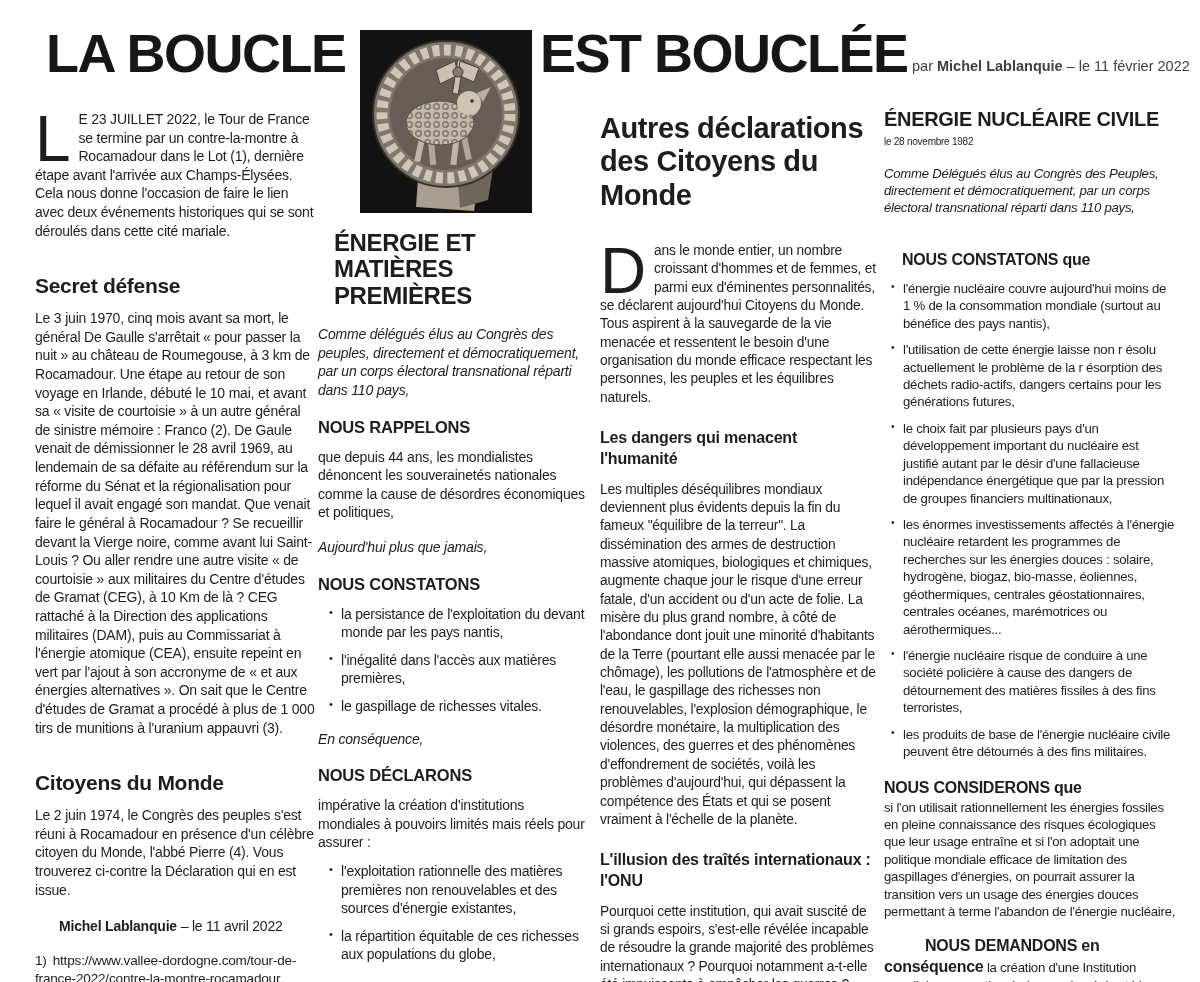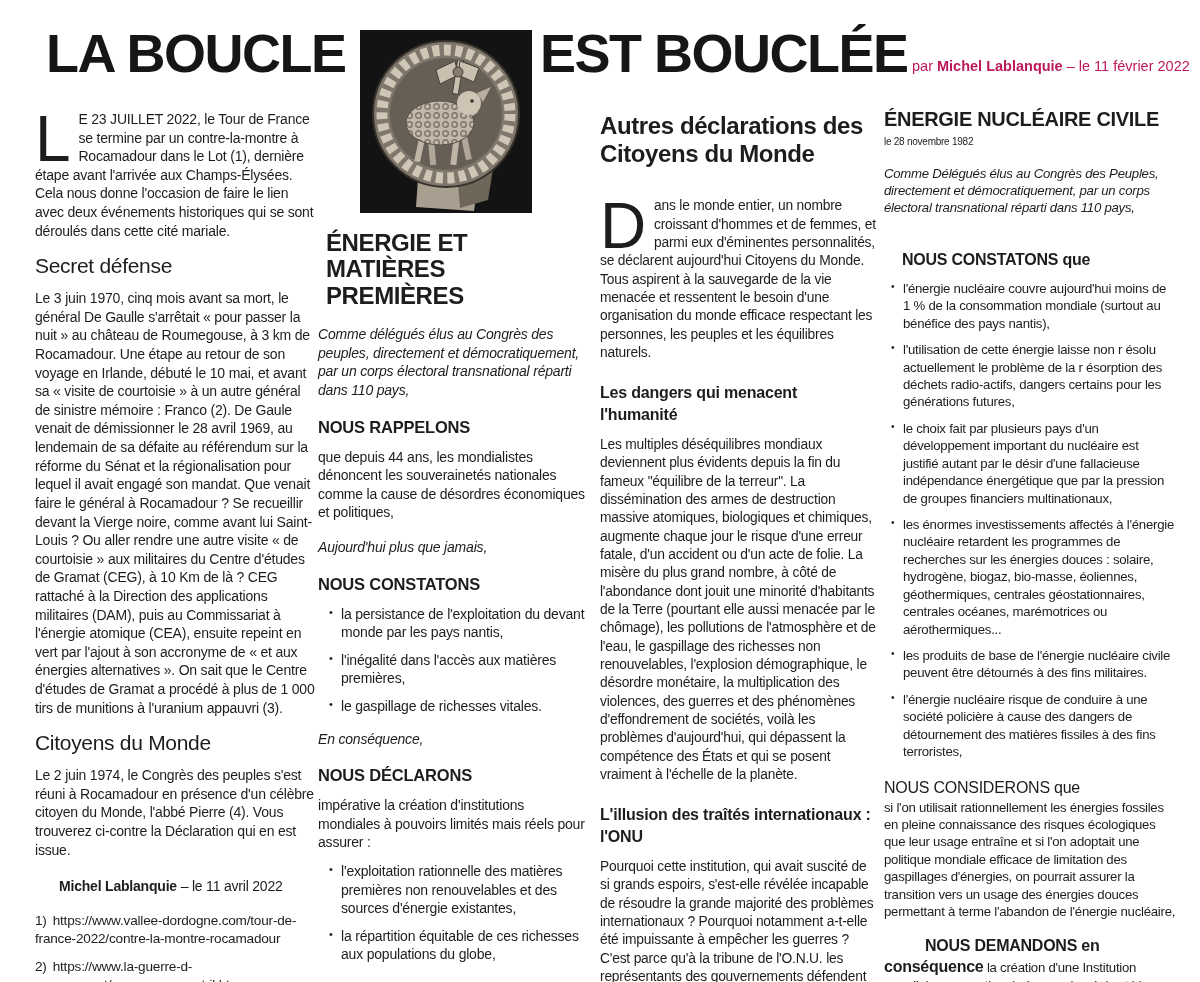--- a/index.html
+++ b/index.html
@@ -10,52 +10,52 @@
     -webkit-font-smoothing:antialiased;
   }
   .abs{position:absolute;}
   
   .big-title{
     font-size:54px;font-weight:800;letter-spacing:-1.5px;color:#161616;
     white-space:nowrap;line-height:1;
   }
   #title-left{left:46px;top:26px;text-align:center;}
   #title-right{left:540px;top:26px;}
-  #byline{left:912px;top:58px;font-size:14.5px;color:#be185d;}
+  #byline{left:912px;top:58px;font-size:14.5px;color:#404040;}
   #byline b{font-weight:bold;}
   #medallion{left:360px;top:30px;width:172px;height:183px;}
   
   .col{position:absolute;}
   #col1{left:35px;top:110px;width:282px;font-size:14px;line-height:1.33;letter-spacing:-0.2px;}
   #col2{left:318px;top:230px;width:268px;font-size:14px;line-height:1.33;letter-spacing:-0.2px;}
   #col3{left:600px;top:112px;width:278px;font-size:13.8px;line-height:1.33;letter-spacing:-0.2px;}
   #col4{left:884px;top:106px;width:292px;font-size:13.2px;line-height:1.32;letter-spacing:-0.25px;}
   p{margin:0 0 10px;}
   .italic{font-style:italic;}
-  .h-section{font-size:21px;font-weight:normal;margin:12px 0 9px;letter-spacing:-0.3px;}
+  .h-section{font-size:21px;font-weight:bold;margin:32px 0 9px;letter-spacing:-0.3px;}
   .h-run{font-size:16.5px;font-weight:bold;margin:17px 0 9px;letter-spacing:-0.2px;}
-  .h-main2{font-size:24px;font-weight:bold;line-height:1.1;margin:0 8px 16px;letter-spacing:-0.4px;}
-  .h-main3{font-size:24px;font-weight:bold;line-height:1.15;margin:0 0 30px;letter-spacing:-0.4px;}
+  .h-main2{font-size:24px;font-weight:bold;line-height:1.1;margin:0 16px 16px;letter-spacing:-0.4px;}
+  .h-main3{font-size:29px;font-weight:bold;line-height:1.15;margin:0 0 30px;letter-spacing:-0.4px;}
   .h-main4{font-size:20px;font-weight:bold;margin:0 0 3px;letter-spacing:-0.3px;}
   .h-sub{font-size:16px;font-weight:bold;margin:20px 0 11px;letter-spacing:-0.2px;}
   .dropcap{
     float:left;font-size:64px;line-height:52px;padding:3px 8px 0 0;
     font-weight:400;color:#1d1d1d;
   }
   .bullet{position:relative;padding-left:13px;margin:0 0 9px;}
   .bullet::before{content:"•";position:absolute;left:1px;top:0;font-size:0.78em;}
   .indent{padding-left:22px;}
   .signature{padding-left:24px;margin:18px 0 16px;}
   .signature b{font-weight:bold;}
   .footnote{margin:0 0 10px;font-size:13.6px;word-break:break-word;}
   .footnote .fn-num{padding-right:6px;}
   #col4 .h-run-inline{font-weight:bold;font-size:16px;margin-left:41px;}
   #col4 .date-line{margin:2px 0 16px;font-size:10px;}
   #col4 .h-constat{font-size:16px;font-weight:bold;margin:32px 0 10px;padding-left:18px;}
-  #col4 .h-consider{font-size:16px;font-weight:normal;margin:16px 0 1px;}
+  #col4 .h-consider{font-size:16px;font-weight:bold;margin:16px 0 1px;}
 </style>
 </head>
 <body>
 
 <div class="abs big-title" id="title-left">LA BOUCLE</div>
 
 <div class="abs" id="medallion">
   <svg viewBox="0 0 172 183" width="172" height="183">
     <defs>
       <pattern id="fleece" width="9" height="9" patternUnits="userSpaceOnUse">
@@ -152,22 +152,22 @@
   <div class="h-main4">ÉNERGIE NUCLÉAIRE CIVILE</div>
   <p class="date-line">le 28 novembre 1982</p>
   <p class="italic">Comme Délégués élus au Congrès des Peuples, directement et démocratiquement, par un corps électoral transnational réparti dans 110 pays,</p>
 
   <div class="h-constat">NOUS CONSTATONS que</div>
   <div style="padding-left:6px">
     <div class="bullet">l'énergie nucléaire couvre aujourd'hui moins de 1 % de la consommation mondiale (surtout au bénéfice des pays nantis),</div>
     <div class="bullet">l'utilisation de cette énergie laisse non r ésolu actuellement le problème de la r ésorption des déchets radio-actifs, dangers certains pour les générations futures,</div>
     <div class="bullet">le choix fait par plusieurs pays d'un développement important du nucléaire est justifié autant par le désir d'une fallacieuse indépendance énergétique que par la pression de groupes financiers multinationaux,</div>
     <div class="bullet">les énormes investissements affectés à l'énergie nucléaire retardent les programmes de recherches sur les énergies douces : solaire, hydrogène, biogaz, bio-masse, éoliennes, géothermiques, centrales géostationnaires, centrales océanes, marémotrices ou aérothermiques...</div>
+    <div class="bullet">l'énergie nucléaire risque de conduire à une société policière à cause des dangers de détournement des matières fissiles à des fins terroristes,</div>
     <div class="bullet">les produits de base de l'énergie nucléaire civile peuvent être détournés à des fins militaires.</div>
-    <div class="bullet">l'énergie nucléaire risque de conduire à une société policière à cause des dangers de détournement des matières fissiles à des fins terroristes,</div>
   </div>
 
   <div class="h-consider">NOUS CONSIDERONS que</div>
   <p>si l'on utilisait rationnellement les énergies fossiles en pleine connaissance des risques écologiques que leur usage entraîne et si l'on adoptait une politique mondiale efficace de limitation des gaspillages d'énergies, on pourrait assurer la transition vers un usage des énergies douces permettant à terme l'abandon de l'énergie nucléaire,</p>
 
   <p style="margin-top:14px"><span class="h-run-inline">NOUS DEMANDONS en conséquence</span><span> la création d'une Institution mondiale supranationale à pouvoirs réels et bien définis pour :</span></p>
 
 </div>
 
 </body></html>

